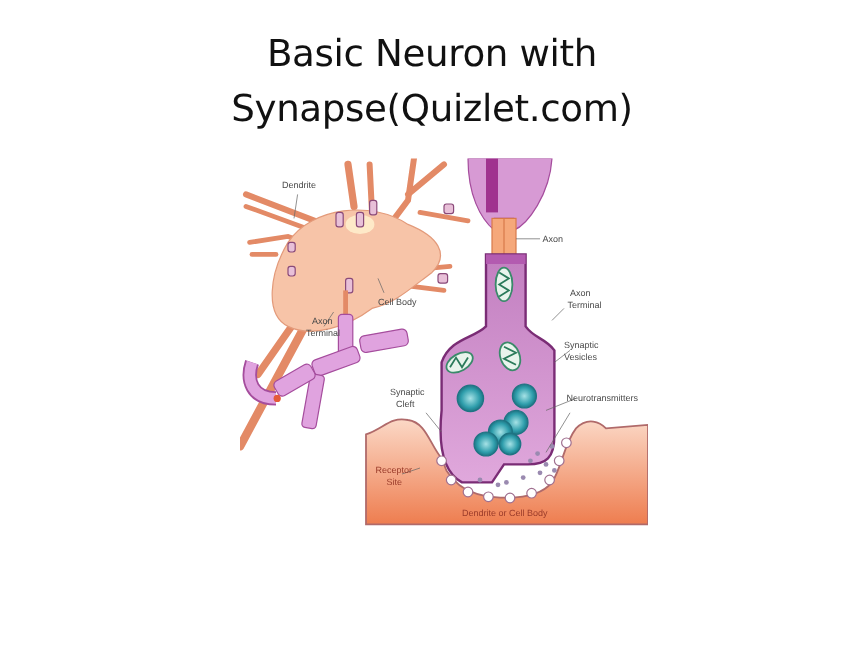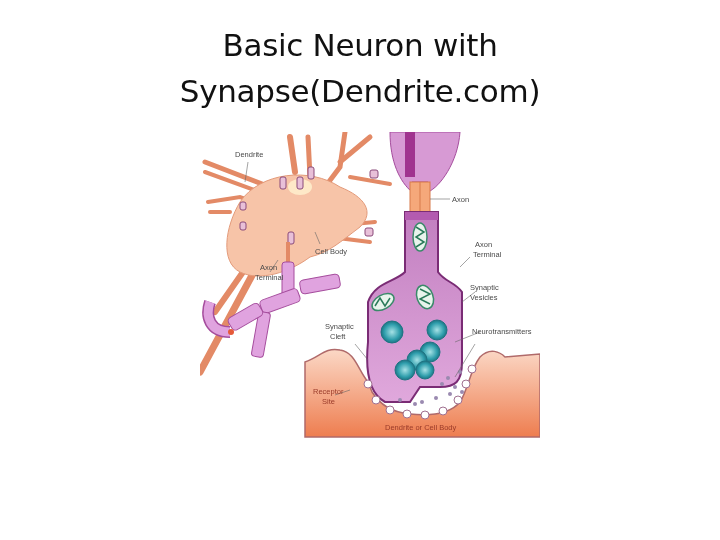--- a/index.html
+++ b/index.html
@@ -14,21 +14,21 @@
     }
     .figure { position: absolute; left: 200px; top: 132px; width: 340px; height: 310px; }
     .lbl { font-family: "Liberation Sans", sans-serif; font-size: 7.5px; fill: #4a4a4a; }
     .lbl-red { font-family: "Liberation Sans", sans-serif; font-size: 7.5px; fill: #9a3b2a; }
   </style>
 </head>
 <body>
 
 <div class="title">
   <div>Basic Neuron with</div>
-  <div>Synapse(Dendrite.com)</div>
+  <div>Synapse(Quizlet.com)</div>
 </div>
 
 <div class="figure">
   <svg width="340" height="310" viewBox="0 0 340 310" xmlns="http://www.w3.org/2000/svg">
     <defs>
       <linearGradient id="post" x1="0" y1="0" x2="0" y2="1">
         <stop offset="0" stop-color="#fbd8c6"></stop>
         <stop offset="1" stop-color="#ee7d4f"></stop>
       </linearGradient>
       <linearGradient id="term" x1="0" y1="0" x2="0" y2="1">

